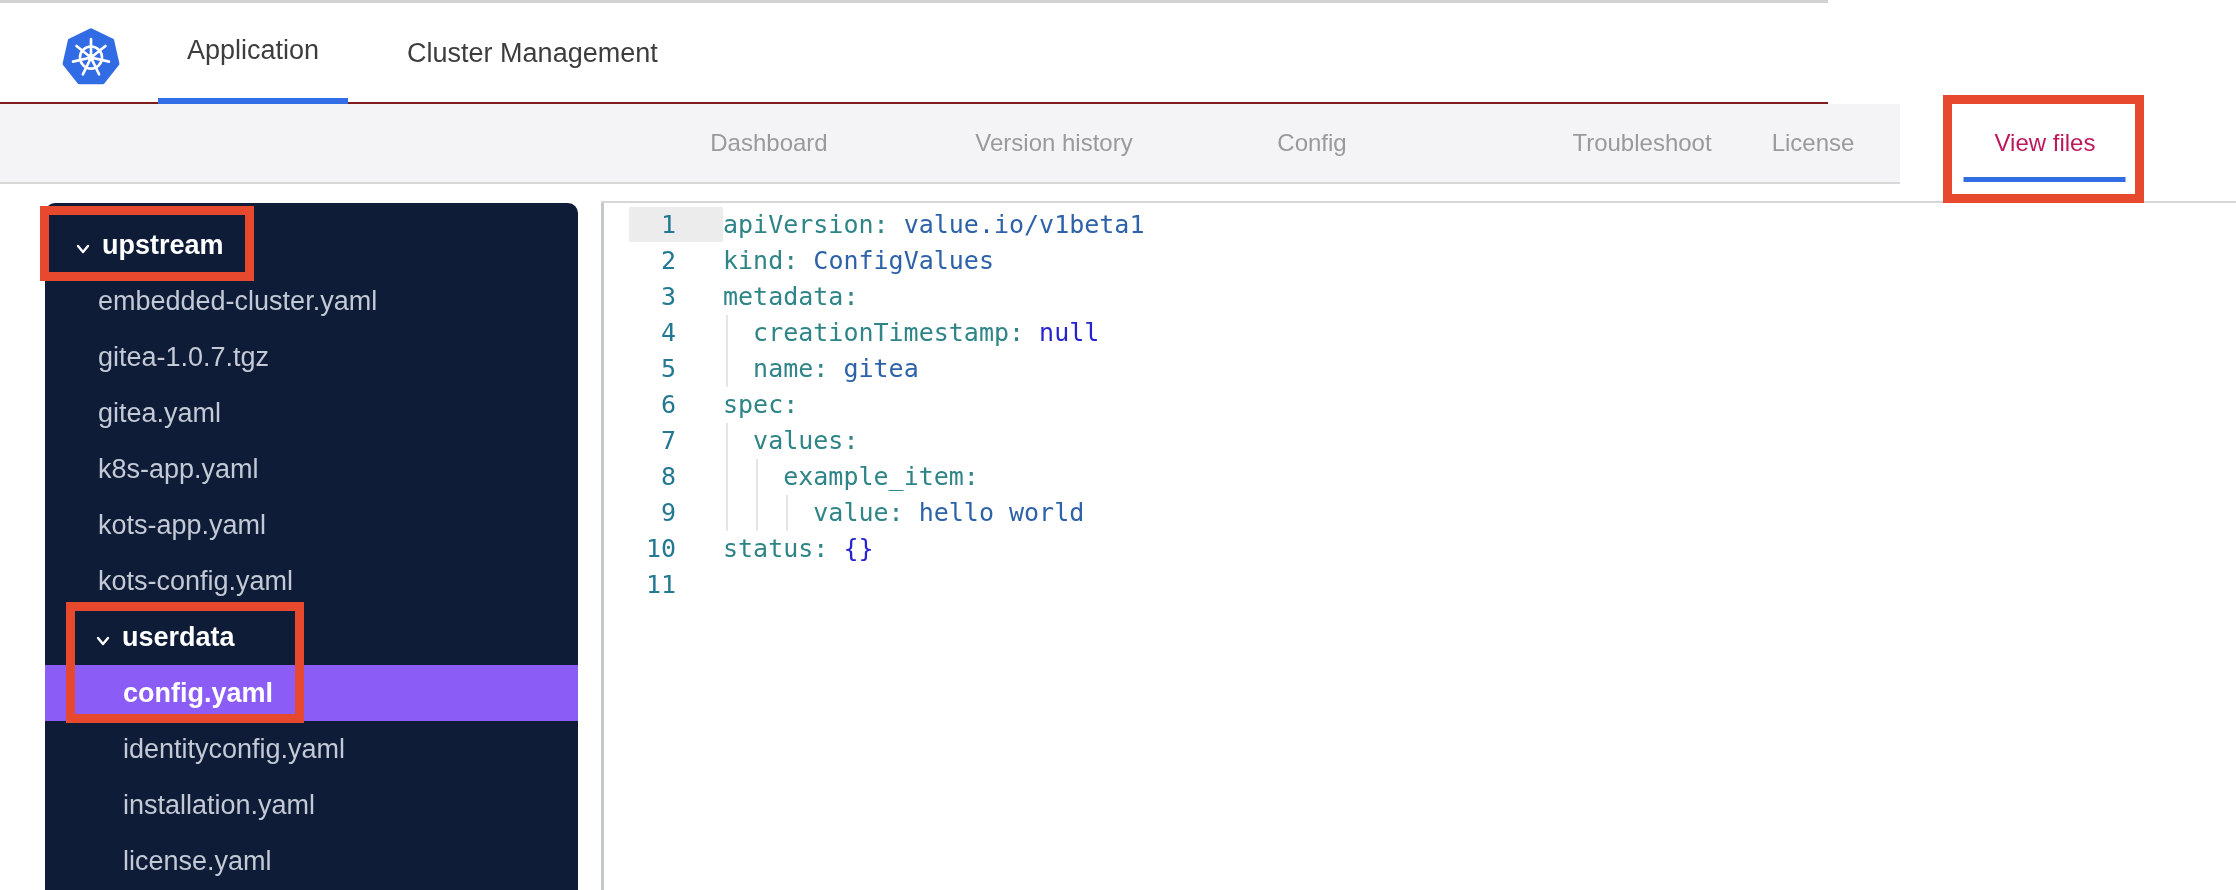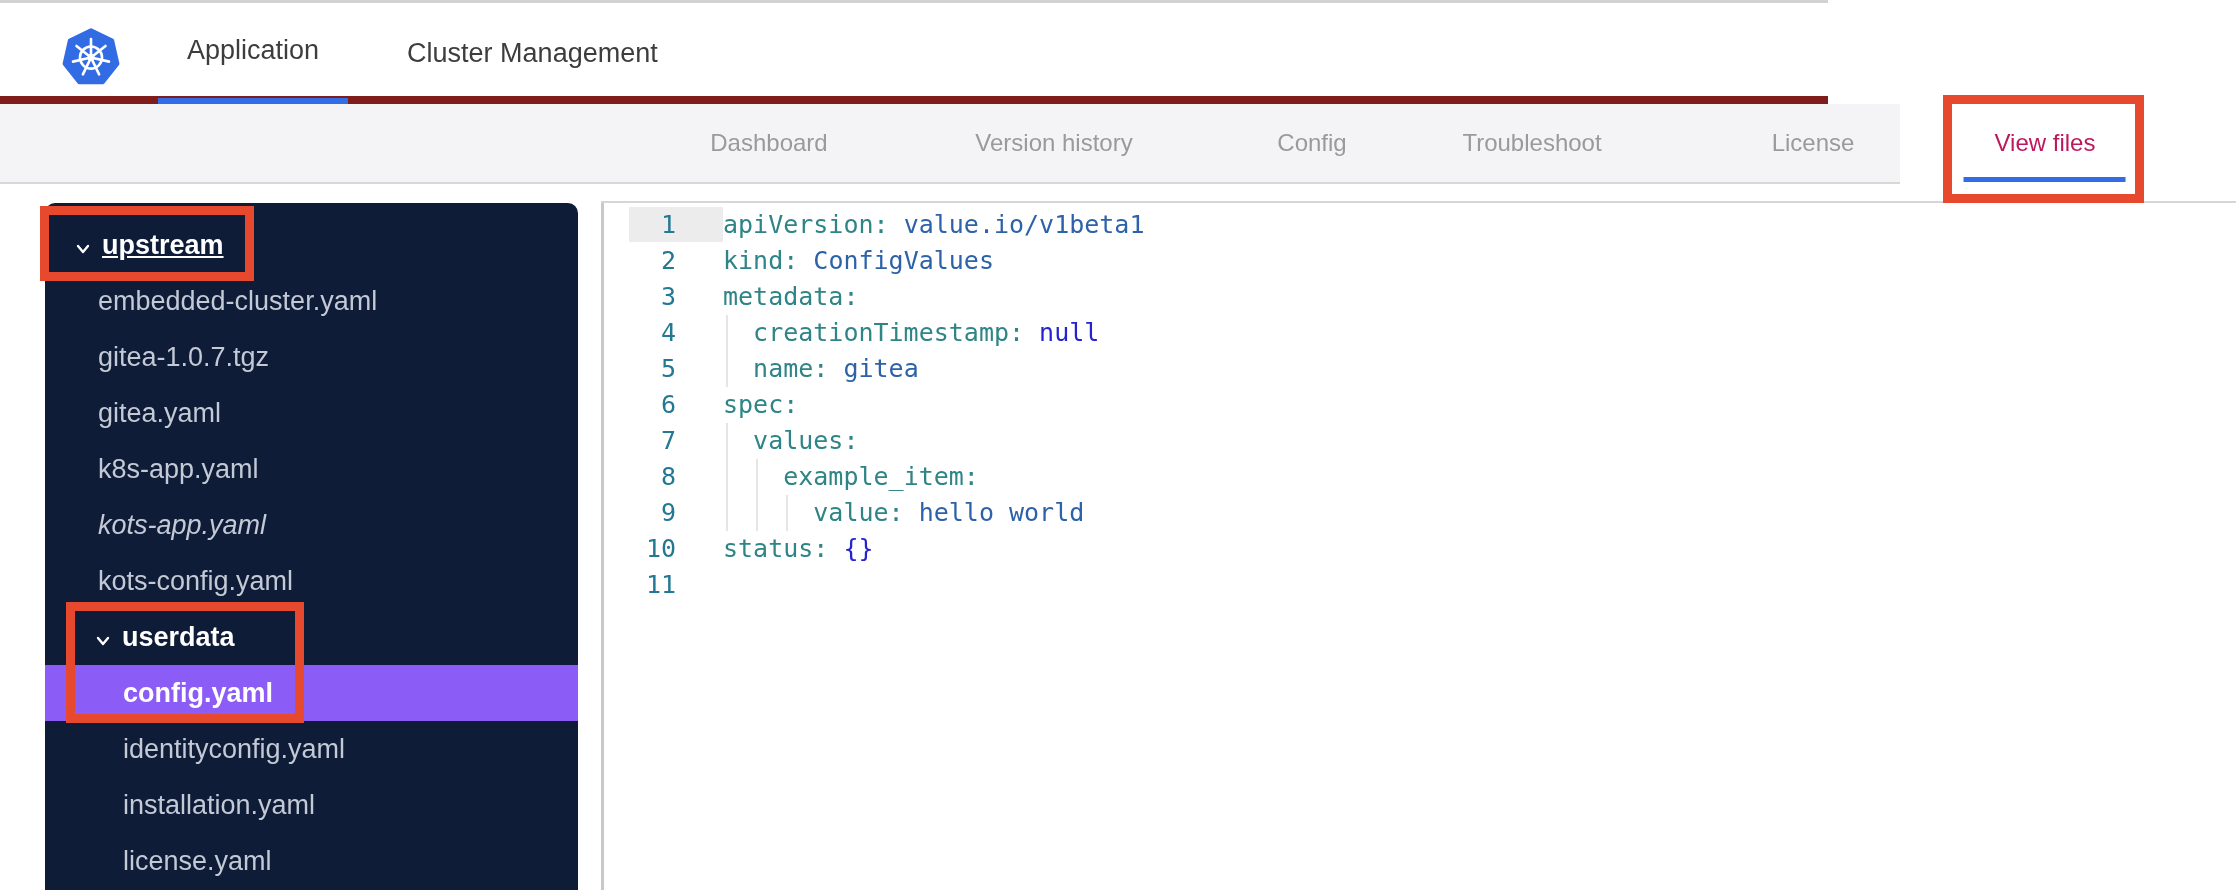--- a/index.html
+++ b/index.html
@@ -1,20 +1,20 @@
 <!DOCTYPE html>
 <html><head>
 <meta charset="utf-8">
 <style>
   html,body{margin:0;padding:0;background:#ffffff;font-family:"Liberation Sans",sans-serif;}
   body{width:2236px;height:890px;position:relative;overflow:hidden;}
 
   
   .topnav{position:absolute;left:0;top:0;width:1828px;height:104px;background:#fff;
-          border-top:3px solid #d2d2d2;border-bottom:8px solid #7f1d1d;box-sizing:border-box;}
+          border-top:3px solid #d2d2d2;border-bottom:2px solid #7f1d1d;box-sizing:border-box;}
   .logo{position:absolute;left:62px;top:24px;width:58px;height:60px;}
   .topnav-tabs{position:absolute;left:158px;top:0;height:101px;display:flex;}
   .topnav-tab{height:101px;display:flex;align-items:center;justify-content:center;
               padding:0 29px;font-size:27px;color:#3d3d3d;box-sizing:border-box;cursor:pointer;}
   .topnav-tab.active{border-bottom:6px solid #326de6;}
   .topnav-tab + .topnav-tab{margin-left:30px;}
 
   
   .subnav{position:absolute;left:0;top:104px;width:1900px;height:80px;background:#f4f4f6;
           border-bottom:2px solid #d8d8d8;box-sizing:border-box;}
@@ -79,48 +79,48 @@
   <nav class="topnav-tabs">
       <div class="topnav-tab active">Application</div>
       <div class="topnav-tab">Cluster Management</div>
     </nav>
 </header>
 
 <nav class="subnav">
     <div class="subnav-tab" style="left: 769px;">Dashboard</div>
     <div class="subnav-tab" style="left: 1054px;">Version history</div>
     <div class="subnav-tab" style="left: 1312px;">Config</div>
-    <div class="subnav-tab" style="left: 1532px;">Troubleshoot</div>
+    <div class="subnav-tab" style="left: 1642px;">Troubleshoot</div>
     <div class="subnav-tab" style="left: 1813px;">License</div>
     <div class="subnav-tab active" style="left: 2045px;">View files</div>
   </nav>
 
 <div class="content-border"></div>
 <div class="divider"></div>
 
 <aside class="filetree">
-    <div class="tree-row folder" style="padding-left: 28px; text-decoration: underline;">
+    <div class="tree-row folder" style="padding-left: 28px;">
       <span class="chev"><svg viewBox="0 0 20 20" width="20" height="20">
           <polyline points="5,7 10,13 15,7" fill="none" stroke="#ffffff" stroke-width="2.4" stroke-linecap="round" stroke-linejoin="round"></polyline>
         </svg></span>
       <span>upstream</span>
     </div>
     <div class="tree-row file" style="padding-left: 53px;">
       <span>embedded-cluster.yaml</span>
     </div>
     <div class="tree-row file" style="padding-left: 53px;">
       <span>gitea-1.0.7.tgz</span>
     </div>
     <div class="tree-row file" style="padding-left: 53px;">
       <span>gitea.yaml</span>
     </div>
     <div class="tree-row file" style="padding-left: 53px;">
       <span>k8s-app.yaml</span>
     </div>
-    <div class="tree-row file" style="padding-left: 53px; font-style: italic;">
+    <div class="tree-row file" style="padding-left: 53px;">
       <span>kots-app.yaml</span>
     </div>
     <div class="tree-row file" style="padding-left: 53px;">
       <span>kots-config.yaml</span>
     </div>
     <div class="tree-row folder" style="padding-left: 48px;">
       <span class="chev"><svg viewBox="0 0 20 20" width="20" height="20">
           <polyline points="5,7 10,13 15,7" fill="none" stroke="#ffffff" stroke-width="2.4" stroke-linecap="round" stroke-linejoin="round"></polyline>
         </svg></span>
       <span>userdata</span>

